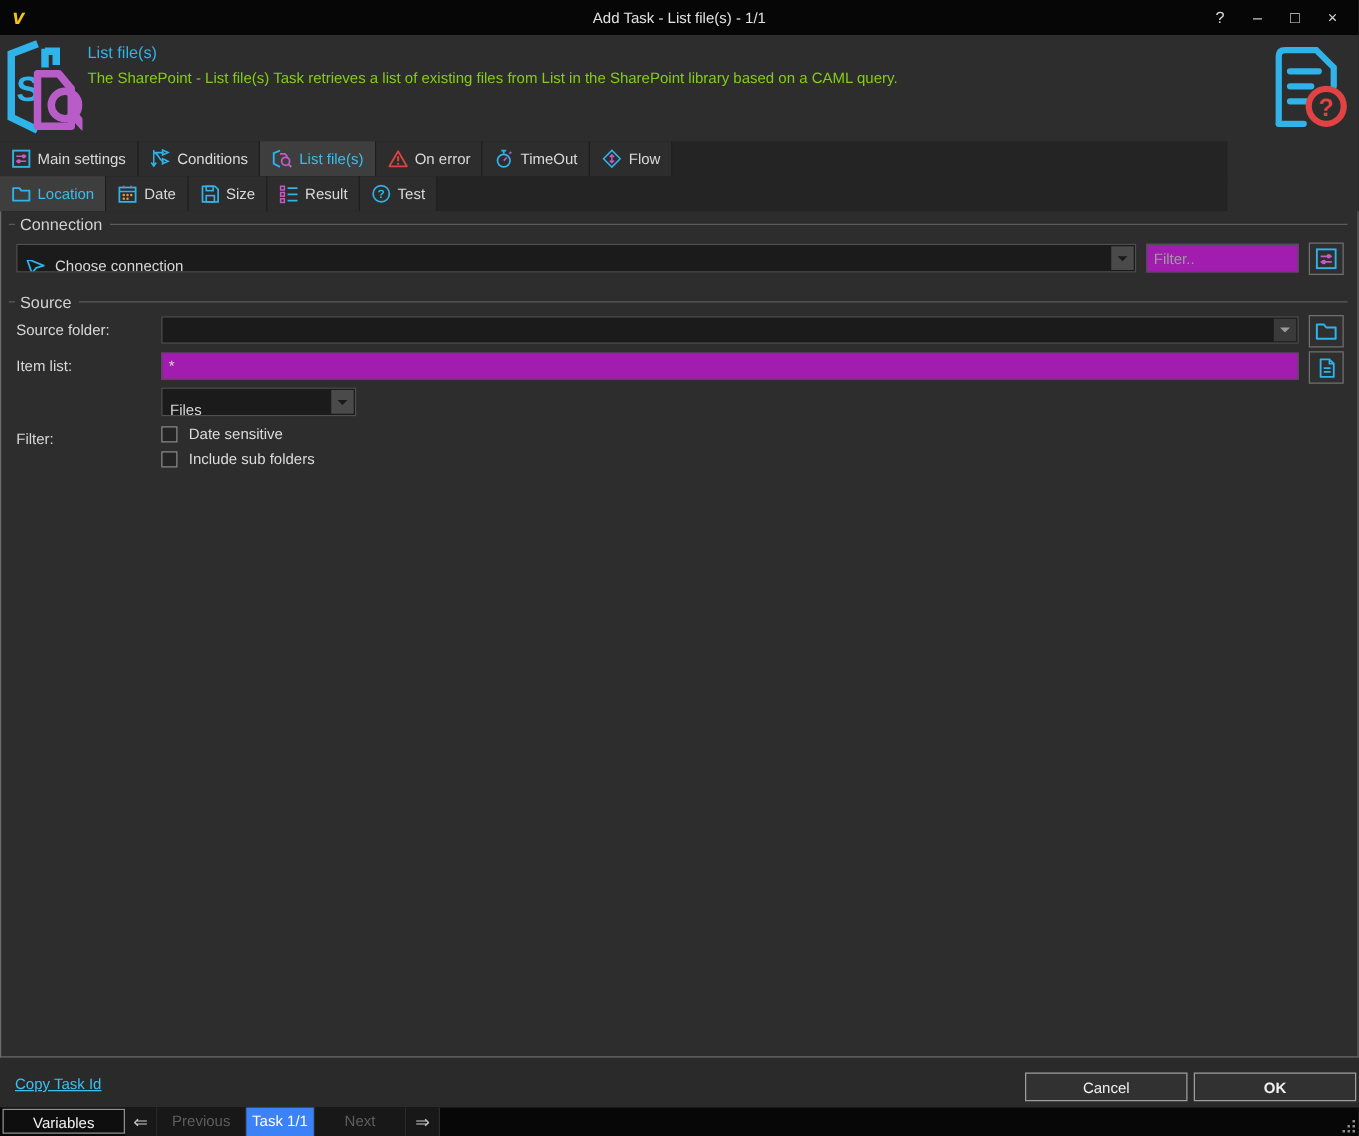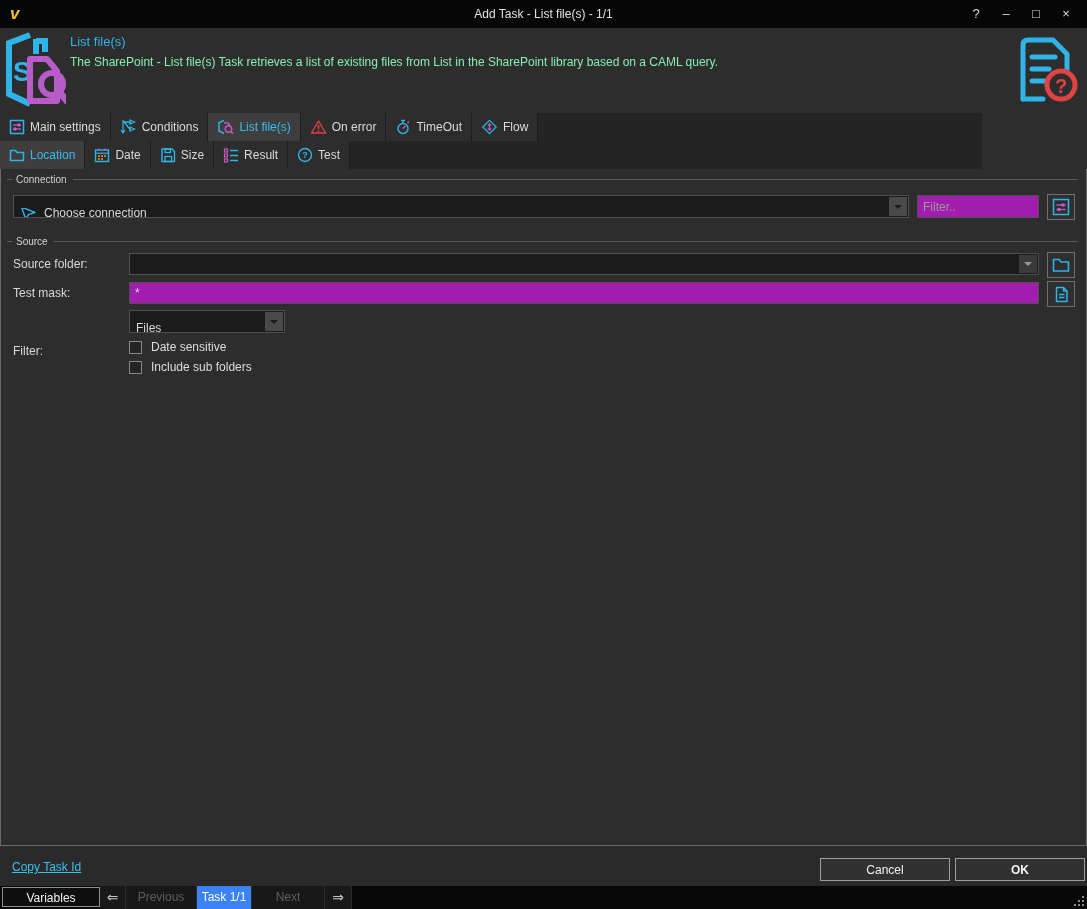--- a/index.html
+++ b/index.html
@@ -12,34 +12,34 @@
   .titlebar{position:absolute;top:0;left:0;width:1087px;height:28px;background:#060606;}
   .vclogo{position:absolute;left:10px;top:3px;color:#f2c21a;font-size:17px;font-weight:bold;font-style:italic;line-height:22px;}
   .wtitle{position:absolute;left:50%;transform:translateX(-50%);top:7px;color:#e2e2e2;font-size:12px;white-space:nowrap;}
   .wctrls{position:absolute;right:6px;top:0;height:28px;display:flex;align-items:center;}
   .wbtn{width:30px;text-align:center;color:#d8d8d8;font-size:13px;line-height:28px;cursor:default;}
   
   .header{position:absolute;top:28px;left:0;width:1087px;height:85px;background:#2d2d2d;}
   .hicon-left{position:absolute;left:2px;top:2px;}
   .hicon-right{position:absolute;right:8px;top:7px;}
   .htitle{position:absolute;left:70px;top:6px;color:#2fb3e8;font-size:13px;}
-  .hdesc{position:absolute;left:70px;top:27px;color:#86efac;font-size:12px;}
+  .hdesc{position:absolute;left:70px;top:27px;color:#84cc16;font-size:12px;}
   
   .tabrow{position:absolute;left:0;width:982px;height:28px;background:#242424;display:flex;}
   .row1{top:113px;}
   .row2{top:141px;}
   .tab{display:flex;align-items:center;gap:5px;padding:0 9px;background:#2d2d2d;
        border-right:1px solid #1d1d1d;color:#dadada;font-size:12px;cursor:default;}
   .tab.active{background:#3e3e3e;color:#38bdec;}
   .tab svg{display:block;flex:none;}
   
   .panel{position:absolute;top:169px;left:0;right:0;height:677px;background:#2d2d2d;
          border:1px solid #6a6a6a;border-top:none;box-sizing:border-box;}
   .ghead{position:absolute;left:6px;right:8px;height:13px;display:flex;align-items:center;
-         color:#d2d2d2;font-size:10px;}
+         color:#d2d2d2;font-size:13px;}
   .ghead::before{content:"";width:5px;height:1px;background:#5a5a5a;margin-right:4px;}
   .ghead .gline{flex:1;height:1px;background:#5a5a5a;margin-left:6px;}
   .combo{position:absolute;display:flex;align-items:stretch;background:#1b1b1b;
          border:1px solid #4f4f4f;box-sizing:border-box;}
   .combo .val{flex:1;display:flex;align-items:center;gap:7px;padding-left:6px;color:#d8d8d8;
               font-size:12px;white-space:nowrap;overflow:hidden;margin-top:12px;}
   .combo .cbtn{width:18px;background:#4a4a4a;display:flex;align-items:center;justify-content:center;margin:1px;}
   .combo .cbtn::after{content:"";border:4px solid transparent;border-top-color:#1a1a1a;margin-top:4px;}
   .combo .cbtn.subtle{background:#3a3a3a;}
   .combo .cbtn.subtle::after{border-top-color:#9a9a9a;}
@@ -275,21 +275,21 @@
     <span class="cbtn subtle"></span>
   </div>
   <button class="ibtn" style="left:1046px;top:83px;">
     <span>
       <svg width="18" height="16" viewBox="0 0 18 16" style="display:block;">
         <path d="M1.5 14 V2.5 H7 L9 5 H16.5 V14 Z" fill="none" stroke="#2fb3e8" stroke-width="1.6" stroke-linejoin="round"></path>
       </svg>
     </span>
   </button>
 
-  <span class="flabel" style="left:12px;top:117px;">Test mask:</span>
+  <span class="flabel" style="left:12px;top:117px;">Item list:</span>
   <input class="tinput" style="left: 128px; top: 113px; width: 910px; height: 22px;" type="text" value="*">
   <button class="ibtn" style="left:1046px;top:112px;">
     <span>
       <svg width="15" height="17" viewBox="0 0 15 17" style="display:block;">
         <path d="M2.5 1.5 H9.5 L13 5 V15.5 H2.5 Z" fill="none" stroke="#2fb3e8" stroke-width="1.5" stroke-linejoin="round"></path>
         <path d="M9.5 1.5 V5 H13" fill="none" stroke="#2fb3e8" stroke-width="1.3"></path>
         <path d="M5 8.5 H10.5 M5 11.5 H10.5" stroke="#2fb3e8" stroke-width="1.3"></path>
       </svg>
     </span>
   </button>

